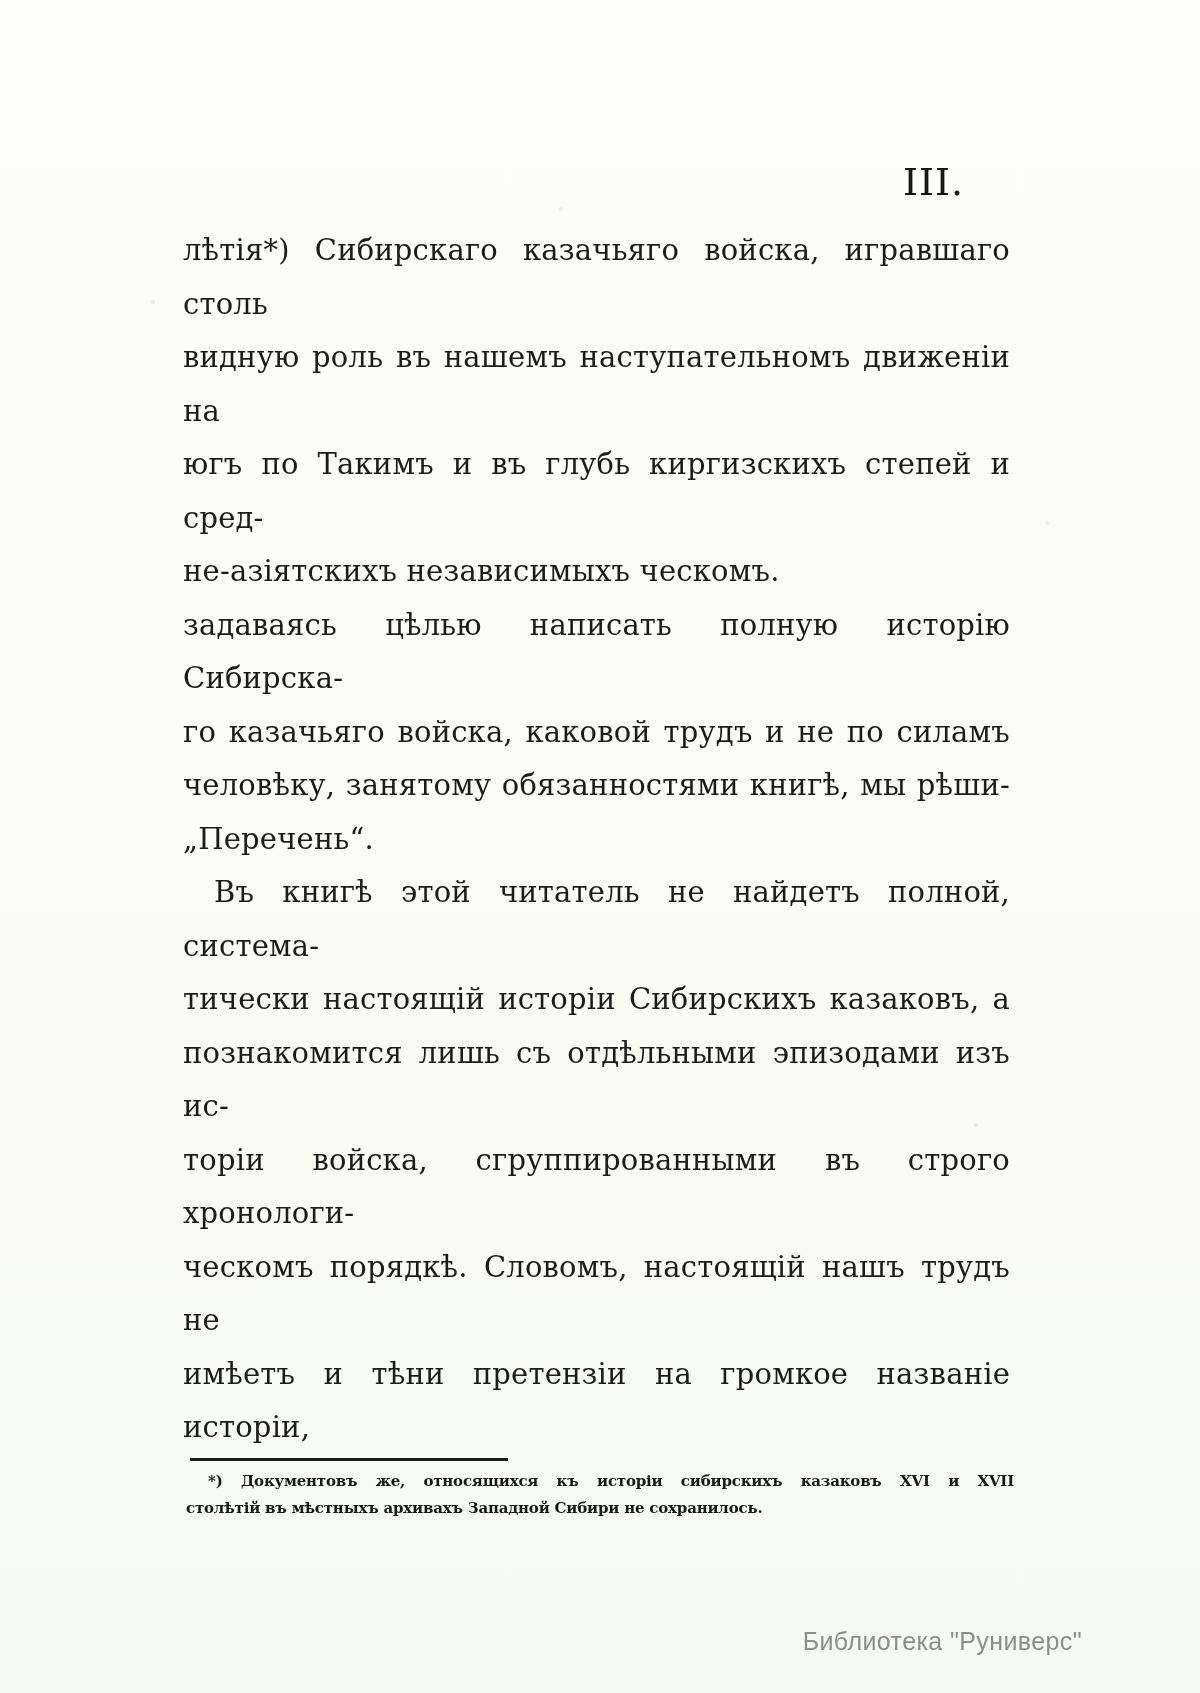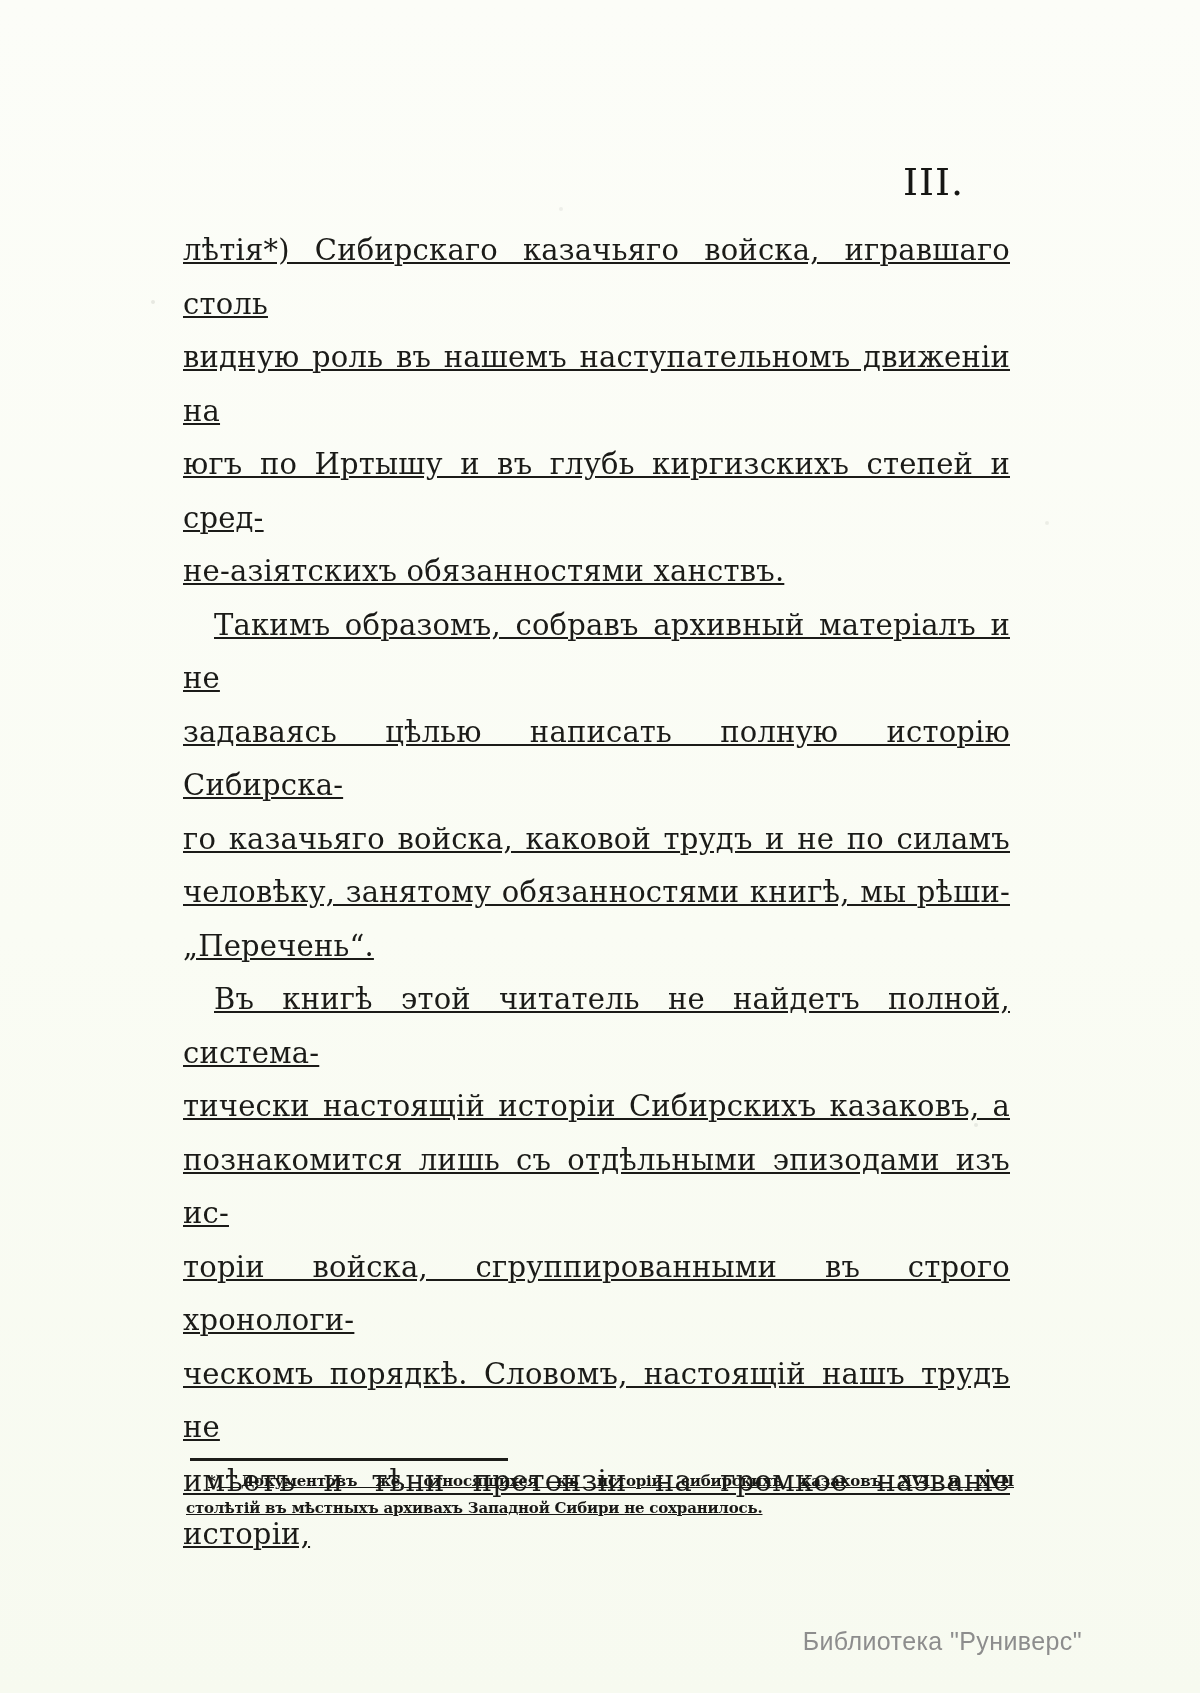--- a/index.html
+++ b/index.html
@@ -27,21 +27,20 @@
     top: 224px;
     width: 827px;
     font-size: 29px;
     line-height: 53.5px;
     letter-spacing: 0.2px;
   }
   .tline {
     text-align: justify;
     text-align-last: justify;
     text-justify: inter-word;
-    text-decoration: underline;
   }
   .tline.endline {
     text-align: left;
     text-align-last: left;
   }
   .body-text .tline.ind { text-indent: 31px; }
   .fn-rule {
     position: absolute;
     left: 190px;
     top: 1458px;
@@ -84,23 +83,22 @@
 </head>
 <body>
 
 <div class="page">
 
   <div class="page-number">III.</div>
 
   <div class="body-text">
       <div class="tline">лѣтія*) Сибирскаго казачьяго войска, игравшаго столь</div>
       <div class="tline">видную роль въ нашемъ наступательномъ движеніи на</div>
-      <div class="tline">югъ по Иртышу и въ глубь киргизскихъ степей и сред-</div>
-      <div class="tline endline">не-азіятскихъ обязанностями ханствъ.</div>
-      <div class="tline ind">Такимъ образомъ, собравъ архивный матеріалъ и не</div>
+      <div class="tline">югъ по Такимъ и въ глубь киргизскихъ степей и сред-</div>
+      <div class="tline endline">не-азіятскихъ независимыхъ ческомъ.</div>
       <div class="tline">задаваясь цѣлью написать полную исторію Сибирска-</div>
       <div class="tline">го казачьяго войска, каковой трудъ и не по силамъ</div>
       <div class="tline">человѣку, занятому обязанностями книгѣ, мы рѣши-</div>
       <div class="tline endline">„Перечень“.</div>
       <div class="tline ind">Въ книгѣ этой читатель не найдетъ полной, система-</div>
       <div class="tline">тически настоящій исторіи Сибирскихъ казаковъ, а</div>
       <div class="tline">познакомится лишь съ отдѣльными эпизодами изъ ис-</div>
       <div class="tline">торіи войска, сгруппированными въ строго хронологи-</div>
       <div class="tline">ческомъ порядкѣ. Словомъ, настоящій нашъ трудъ не</div>
       <div class="tline">имѣетъ и тѣни претензіи на громкое названіе исторіи,</div>

